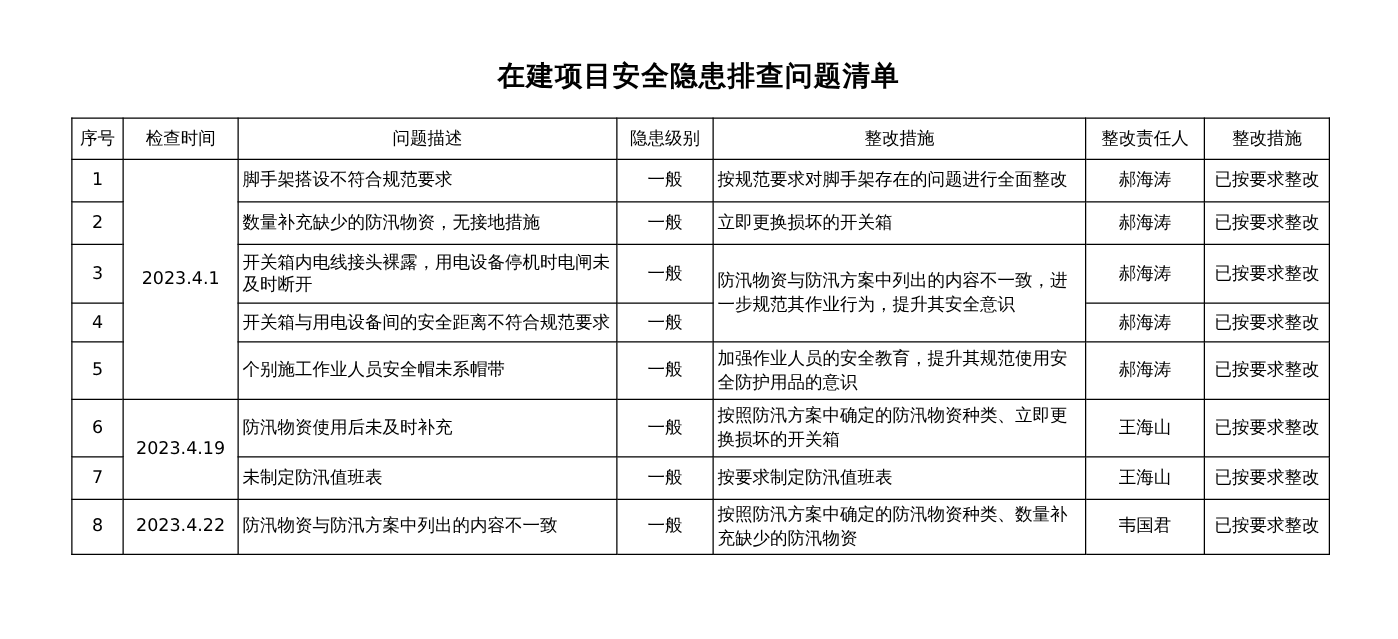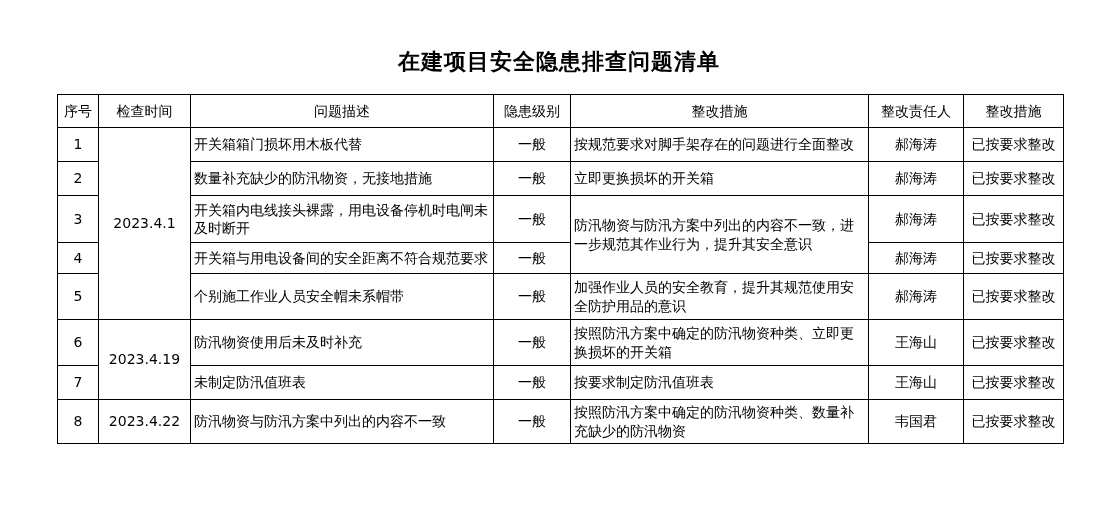--- a/index.html
+++ b/index.html
@@ -81,21 +81,21 @@
         <th>隐患级别</th>
         <th>整改措施</th>
         <th>整改责任人</th>
         <th>整改措施</th>
       </tr>
     </thead>
     <tbody>
       <tr class="rh34">
         <td class="c">1</td>
         <td class="c" rowspan="5">2023.4.1</td>
-        <td class="l">开关箱箱门损坏用木板代替</td>
+        <td class="l">脚手架搭设不符合规范要求</td>
         <td class="c">一般</td>
         <td class="l">按规范要求对脚手架存在的问题进行全面整改</td>
         <td class="c">郝海涛</td>
         <td class="c">已按要求整改</td>
       </tr>
       <tr class="rh34">
         <td class="c">2</td>
         <td class="l">数量补充缺少的防汛物资，无接地措施</td>
         <td class="c">一般</td>
         <td class="l">立即更换损坏的开关箱</td>

